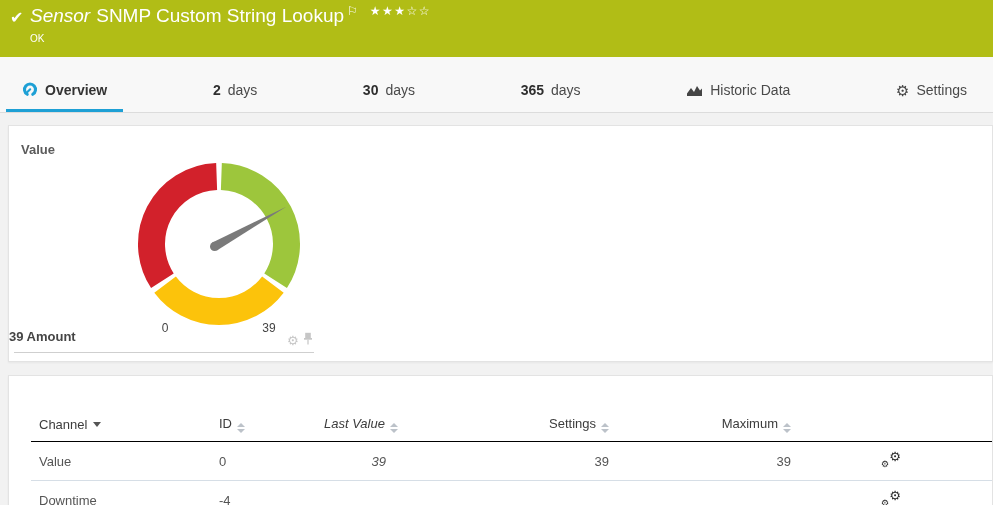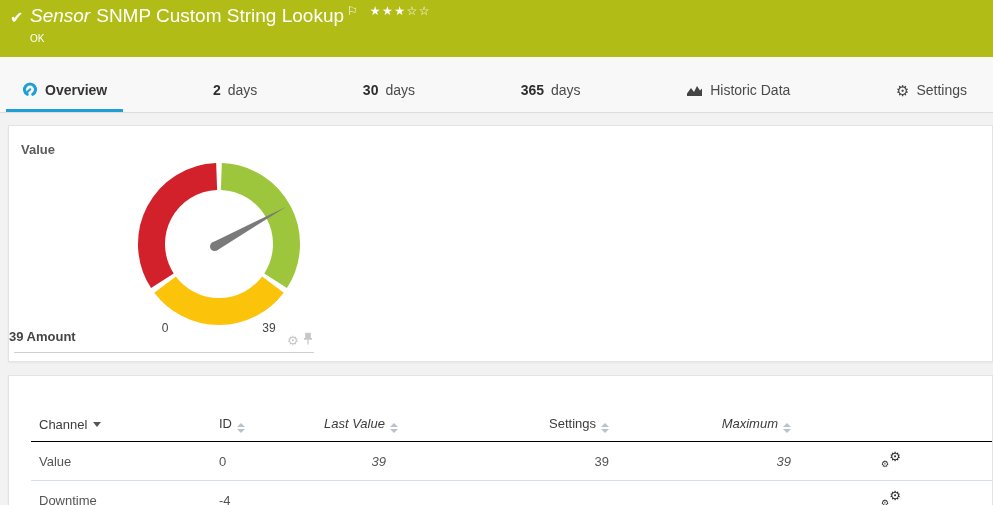--- a/index.html
+++ b/index.html
@@ -46,21 +46,21 @@
                    table-layout:fixed; font-size:13px; }
   .channels th { font-weight:normal; color:#3c3c3c; text-align:left; padding:0 0 8px 8px;
                  border-bottom:1px solid #000000; cursor:pointer; white-space:nowrap; }
   .channels td { color:#555; padding:9px 0 9px 8px; border-bottom:1px solid #d6dee6; }
   .col-channel { width:180px; } .col-id { width:105px; }
   .col-last    { width:100px; } .col-min { width:218px; }
   .col-max     { width:185px; } .col-actions { width:auto; }
   th.num, td.num { text-align:right; }
   th.col-last, td.col-last { padding-right:30px;font-style:italic; }
   th.col-min,  td.col-min  { padding-right:25px; }
-  th.col-max,  td.col-max  { padding-right:28px;font-style:italic; }
+  th.col-max,  td.col-max  { padding-right:28px; }
   td.col-actions { padding-left:62px; }
   .sort-both { display:inline-flex; flex-direction:column; gap:2px; margin-left:5px; vertical-align:1px; }
   .sort-both i { display:block; width:0; height:0; border-left:4px solid transparent; border-right:4px solid transparent; }
   .sort-both .u { border-bottom:4px solid #bcc2c9; }
   .sort-both .d { border-top:4px solid #bcc2c9; }
   .sort-desc { display:inline-block; width:0; height:0; margin-left:6px; vertical-align:2px;
                border-left:4.5px solid transparent; border-right:4.5px solid transparent; border-top:5px solid #555; }
   .gear-pair { position:relative; display:inline-block; width:20px; height:17px; color:#2d2d2d; cursor:pointer; }
   .gear-pair .big   { position:absolute; right:0; top:-2px; font-size:13px; }
   .gear-pair .small { position:absolute; left:0; bottom:-1px; font-size:9px; }

